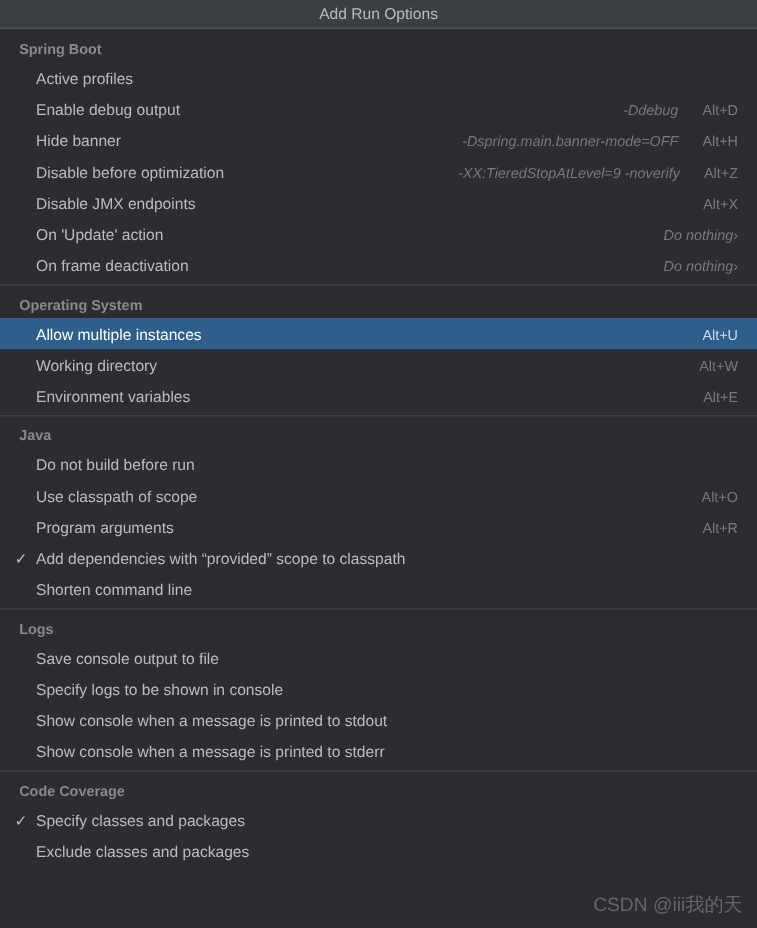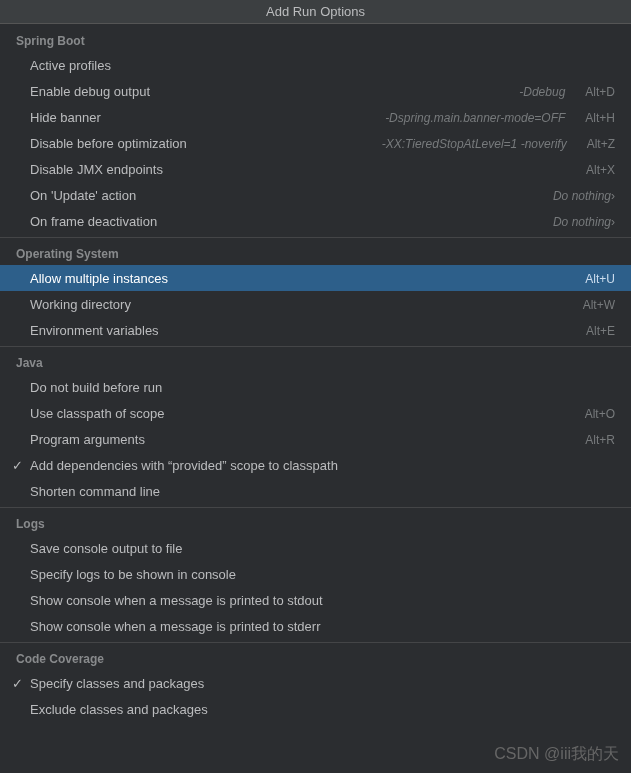--- a/index.html
+++ b/index.html
@@ -137,21 +137,21 @@
         <span class="item-hint">-Ddebug</span>
         <span class="shortcut">Alt+D</span>
       </div>
       <div class="menu-item">
         <span class="item-label">Hide banner</span>
         <span class="item-hint">-Dspring.main.banner-mode=OFF</span>
         <span class="shortcut">Alt+H</span>
       </div>
       <div class="menu-item">
         <span class="item-label">Disable before optimization</span>
-        <span class="item-hint">-XX:TieredStopAtLevel=1 -noverify</span>
+        <span class="item-hint">-XX:TieredStopAtLevel=9 -noverify</span>
         <span class="shortcut">Alt+Z</span>
       </div>
       <div class="menu-item">
         <span class="item-label">Disable JMX endpoints</span>
         <span class="shortcut">Alt+X</span>
       </div>
       <div class="menu-item">
         <span class="item-label">On 'Update' action</span>
         <span class="item-hint">Do nothing</span>
         <span class="chevron">›</span>

